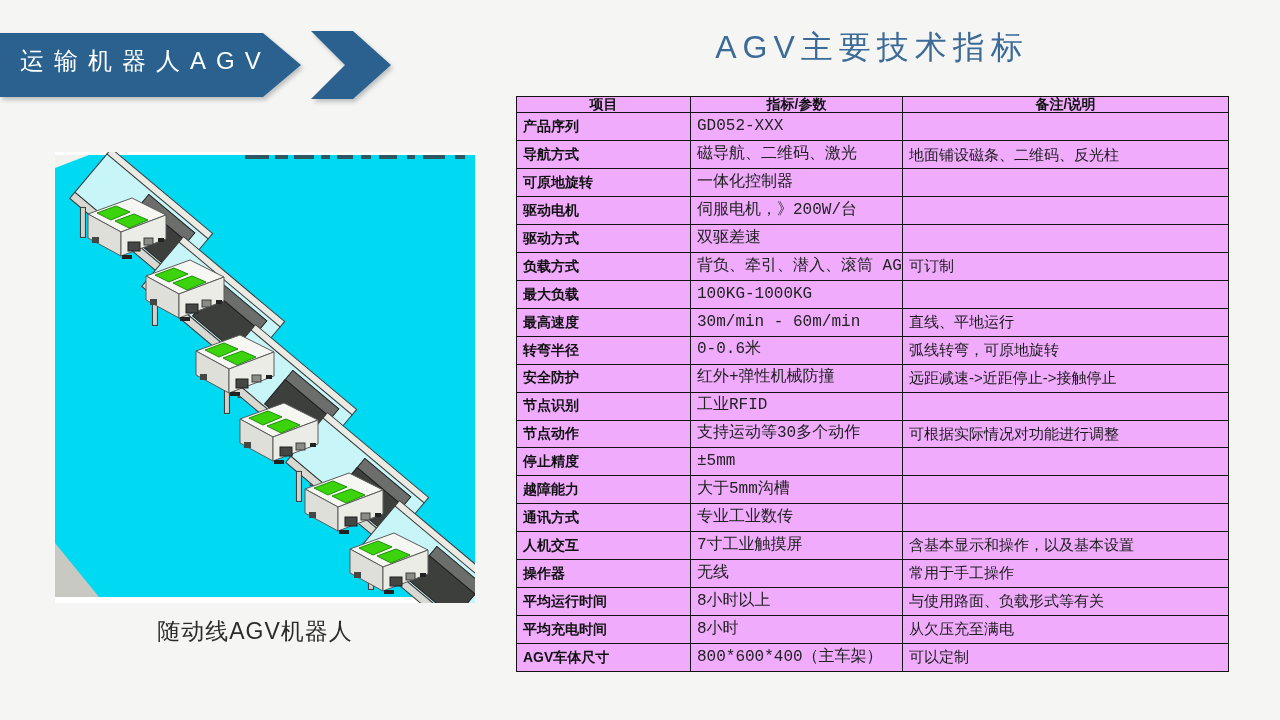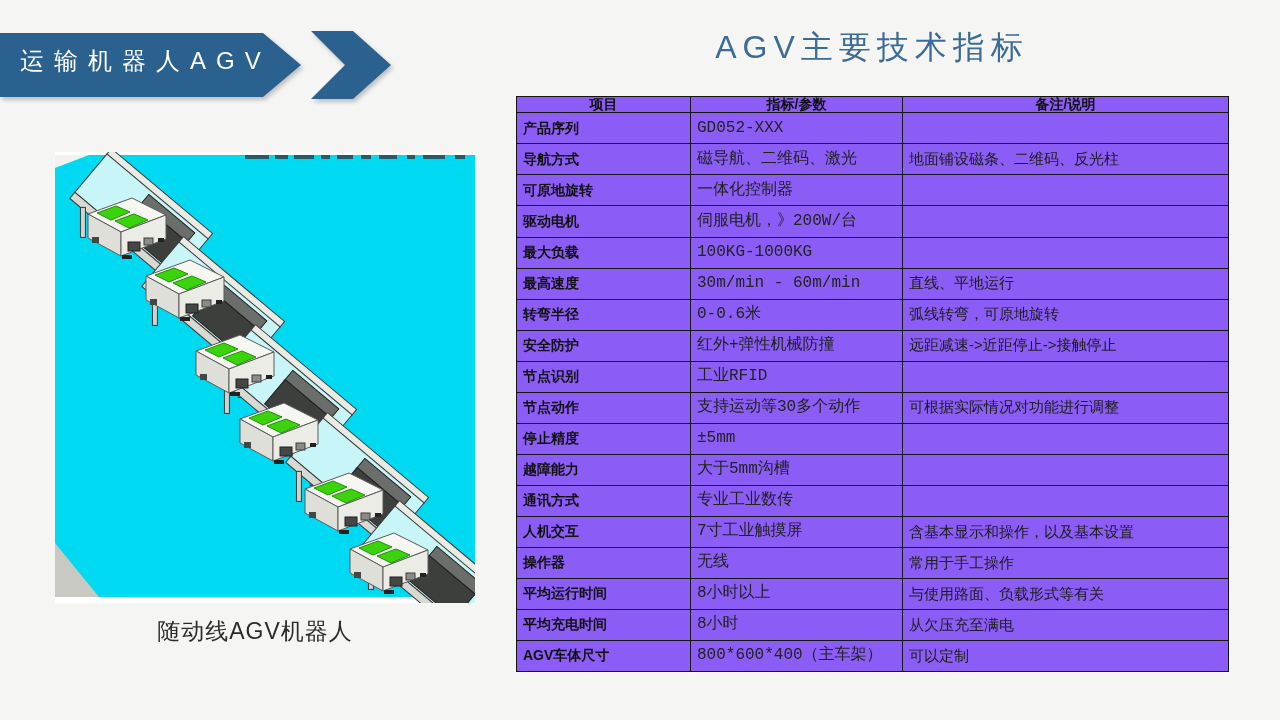--- a/index.html
+++ b/index.html
@@ -40,21 +40,21 @@
     position: absolute; left: 45px; top: 616px; width: 420px;
     text-align: center;
     font-size: 23px; color: #2b2b2b; letter-spacing: 1px;
   }
 
   
   .spec-table-wrap { position: absolute; left: 516px; top: 96px; }
   table.spec {
     border-collapse: collapse; table-layout: fixed;
     width: 712px; height: 576px;
-    background: #8b5cf6;
+    background: #f0abfc;
   }
   table.spec th, table.spec td {
     border: 1px solid #141414;
     padding: 0 6px;
     white-space: nowrap; overflow: hidden;
     line-height: 1.1;
   }
   table.spec th {
     font-size: 14px; font-weight: bold; text-align: center; color: #111;
   }
@@ -175,21 +175,31 @@
     <td class="c-spec">一体化控制器</td>
     <td class="c-note"></td>
   </tr>
 
   <tr>
     <td class="c-item">驱动电机</td>
     <td class="c-spec">伺服电机，》200W/台</td>
     <td class="c-note"></td>
   </tr>
 
-
+  <tr>
+    <td class="c-item">驱动方式</td>
+    <td class="c-spec">双驱差速</td>
+    <td class="c-note"></td>
+  </tr>
+
+  <tr>
+    <td class="c-item">负载方式</td>
+    <td class="c-spec">背负、牵引、潜入、滚筒 AGV</td>
+    <td class="c-note">可订制</td>
+  </tr>
 
   <tr>
     <td class="c-item">最大负载</td>
     <td class="c-spec">100KG-1000KG</td>
     <td class="c-note"></td>
   </tr>
 
 
   <tr>
     <td class="c-item">最高速度</td>

